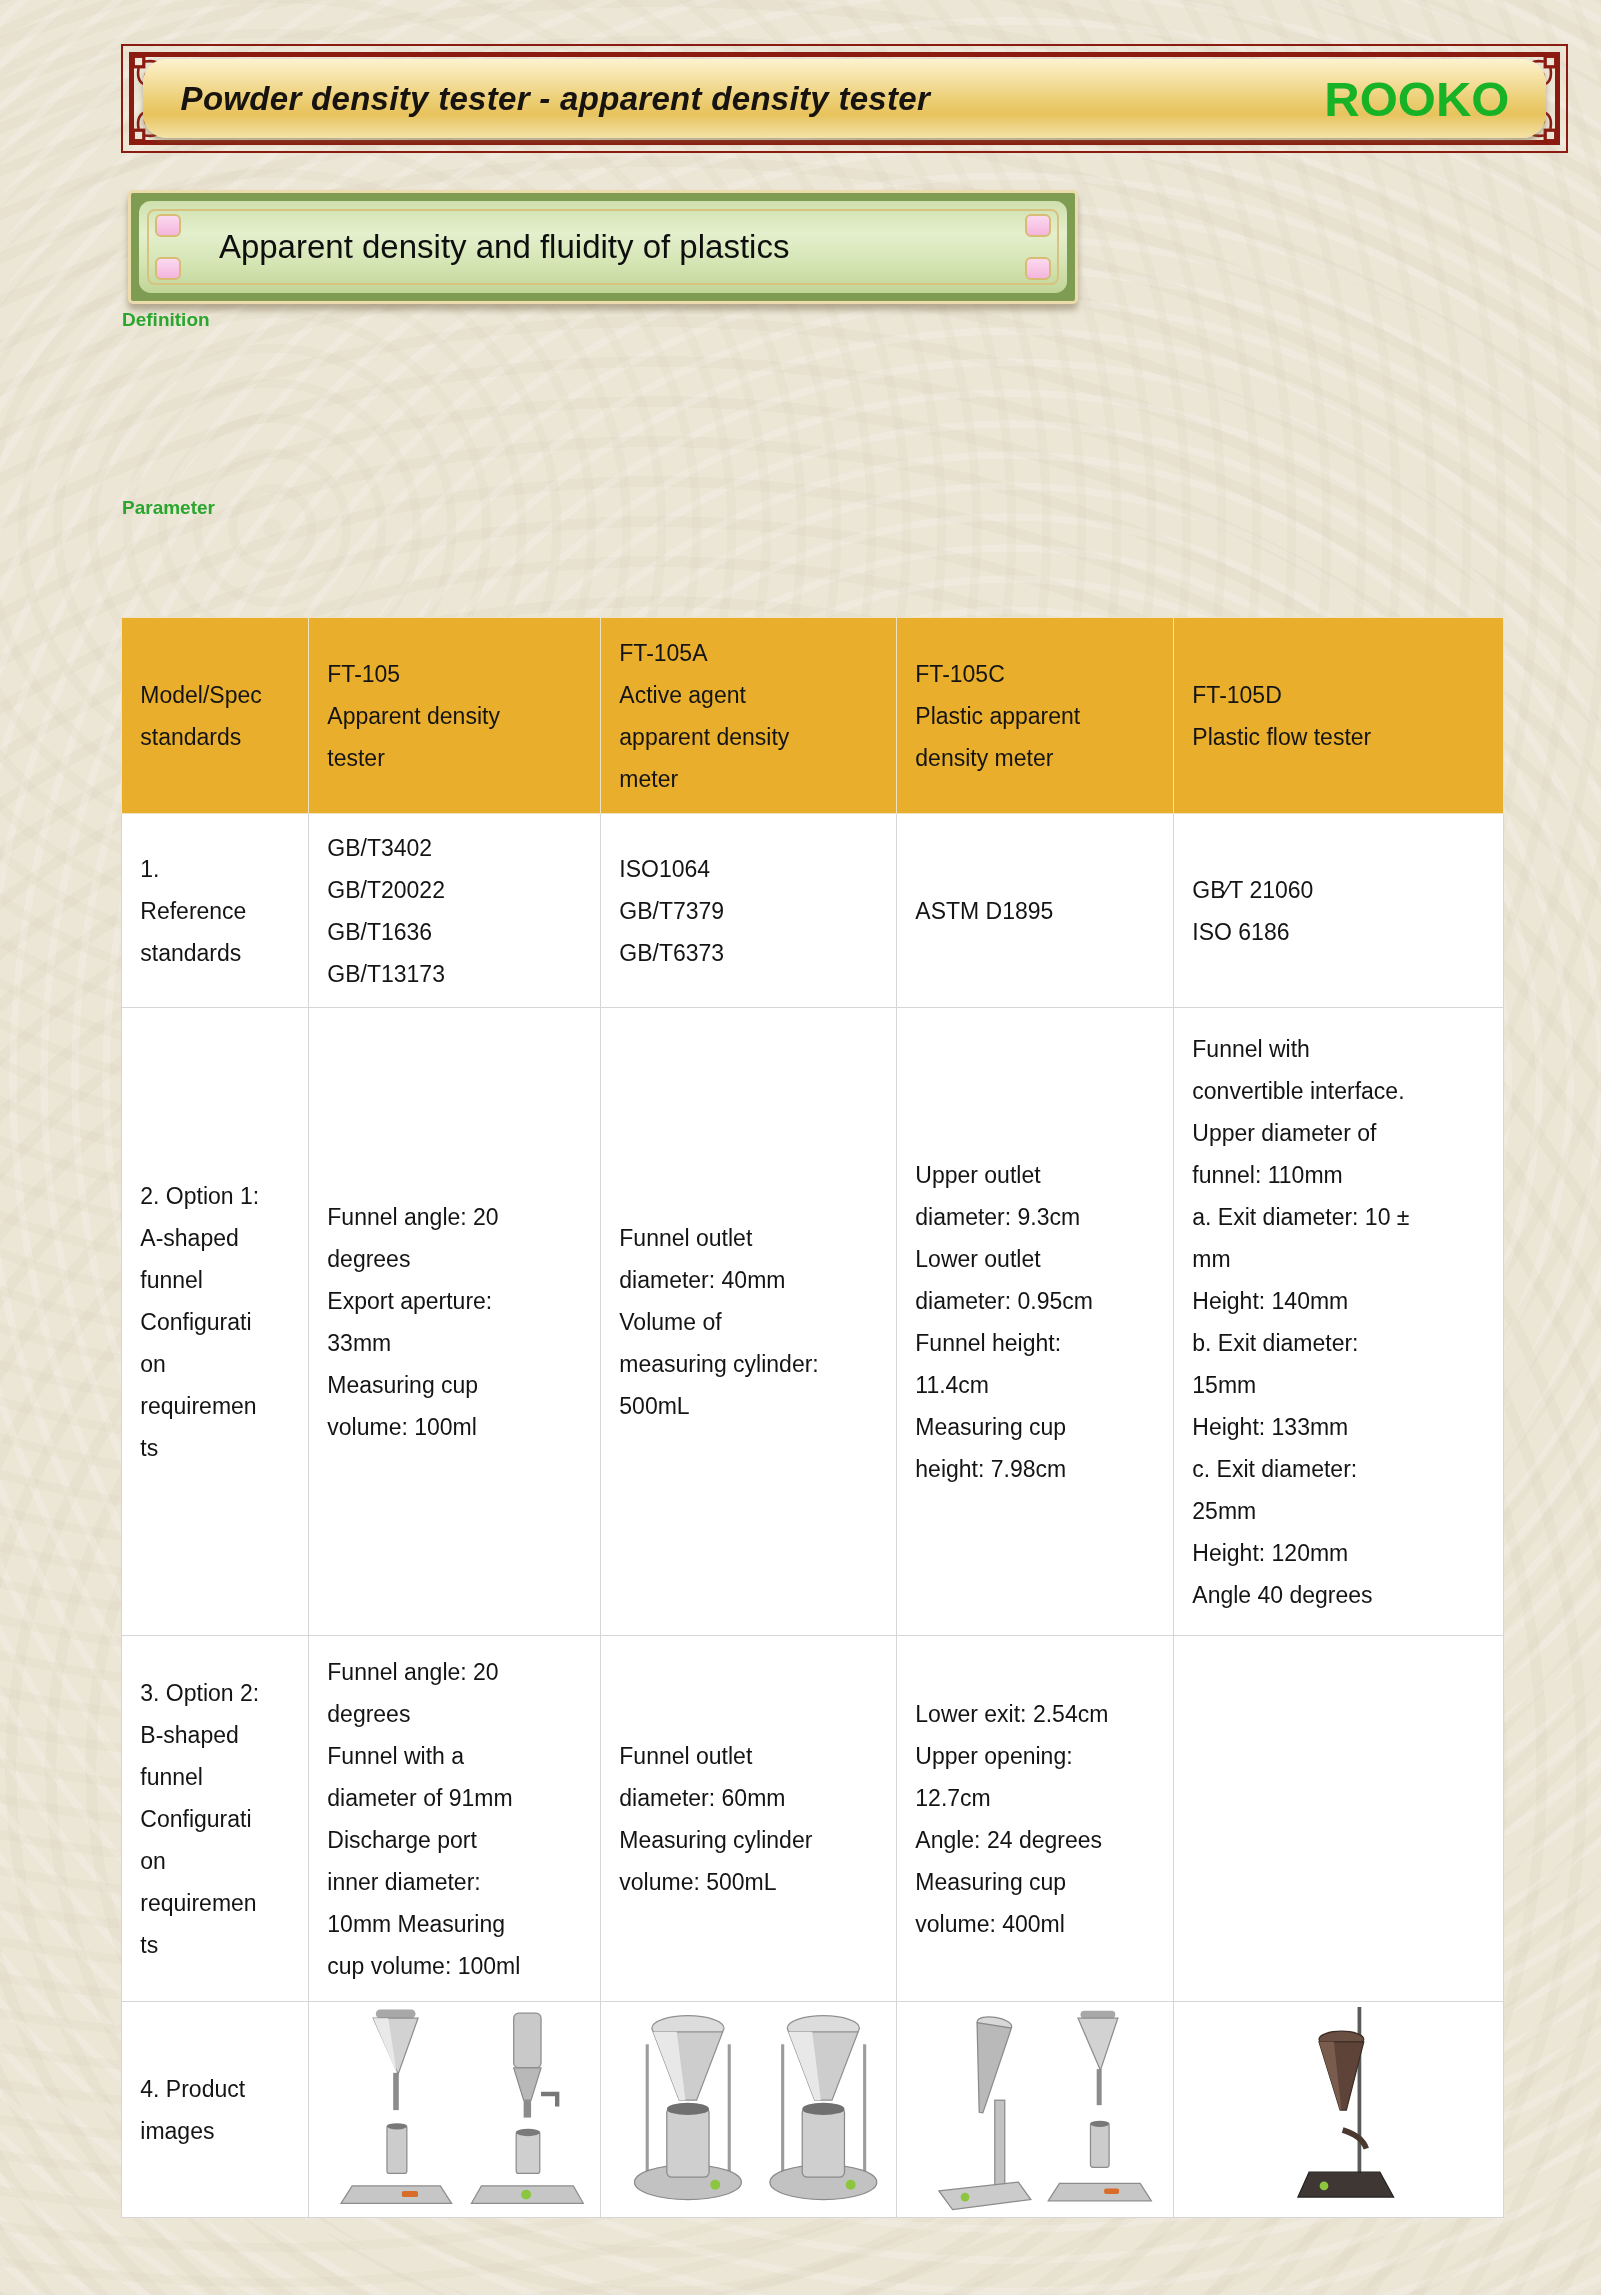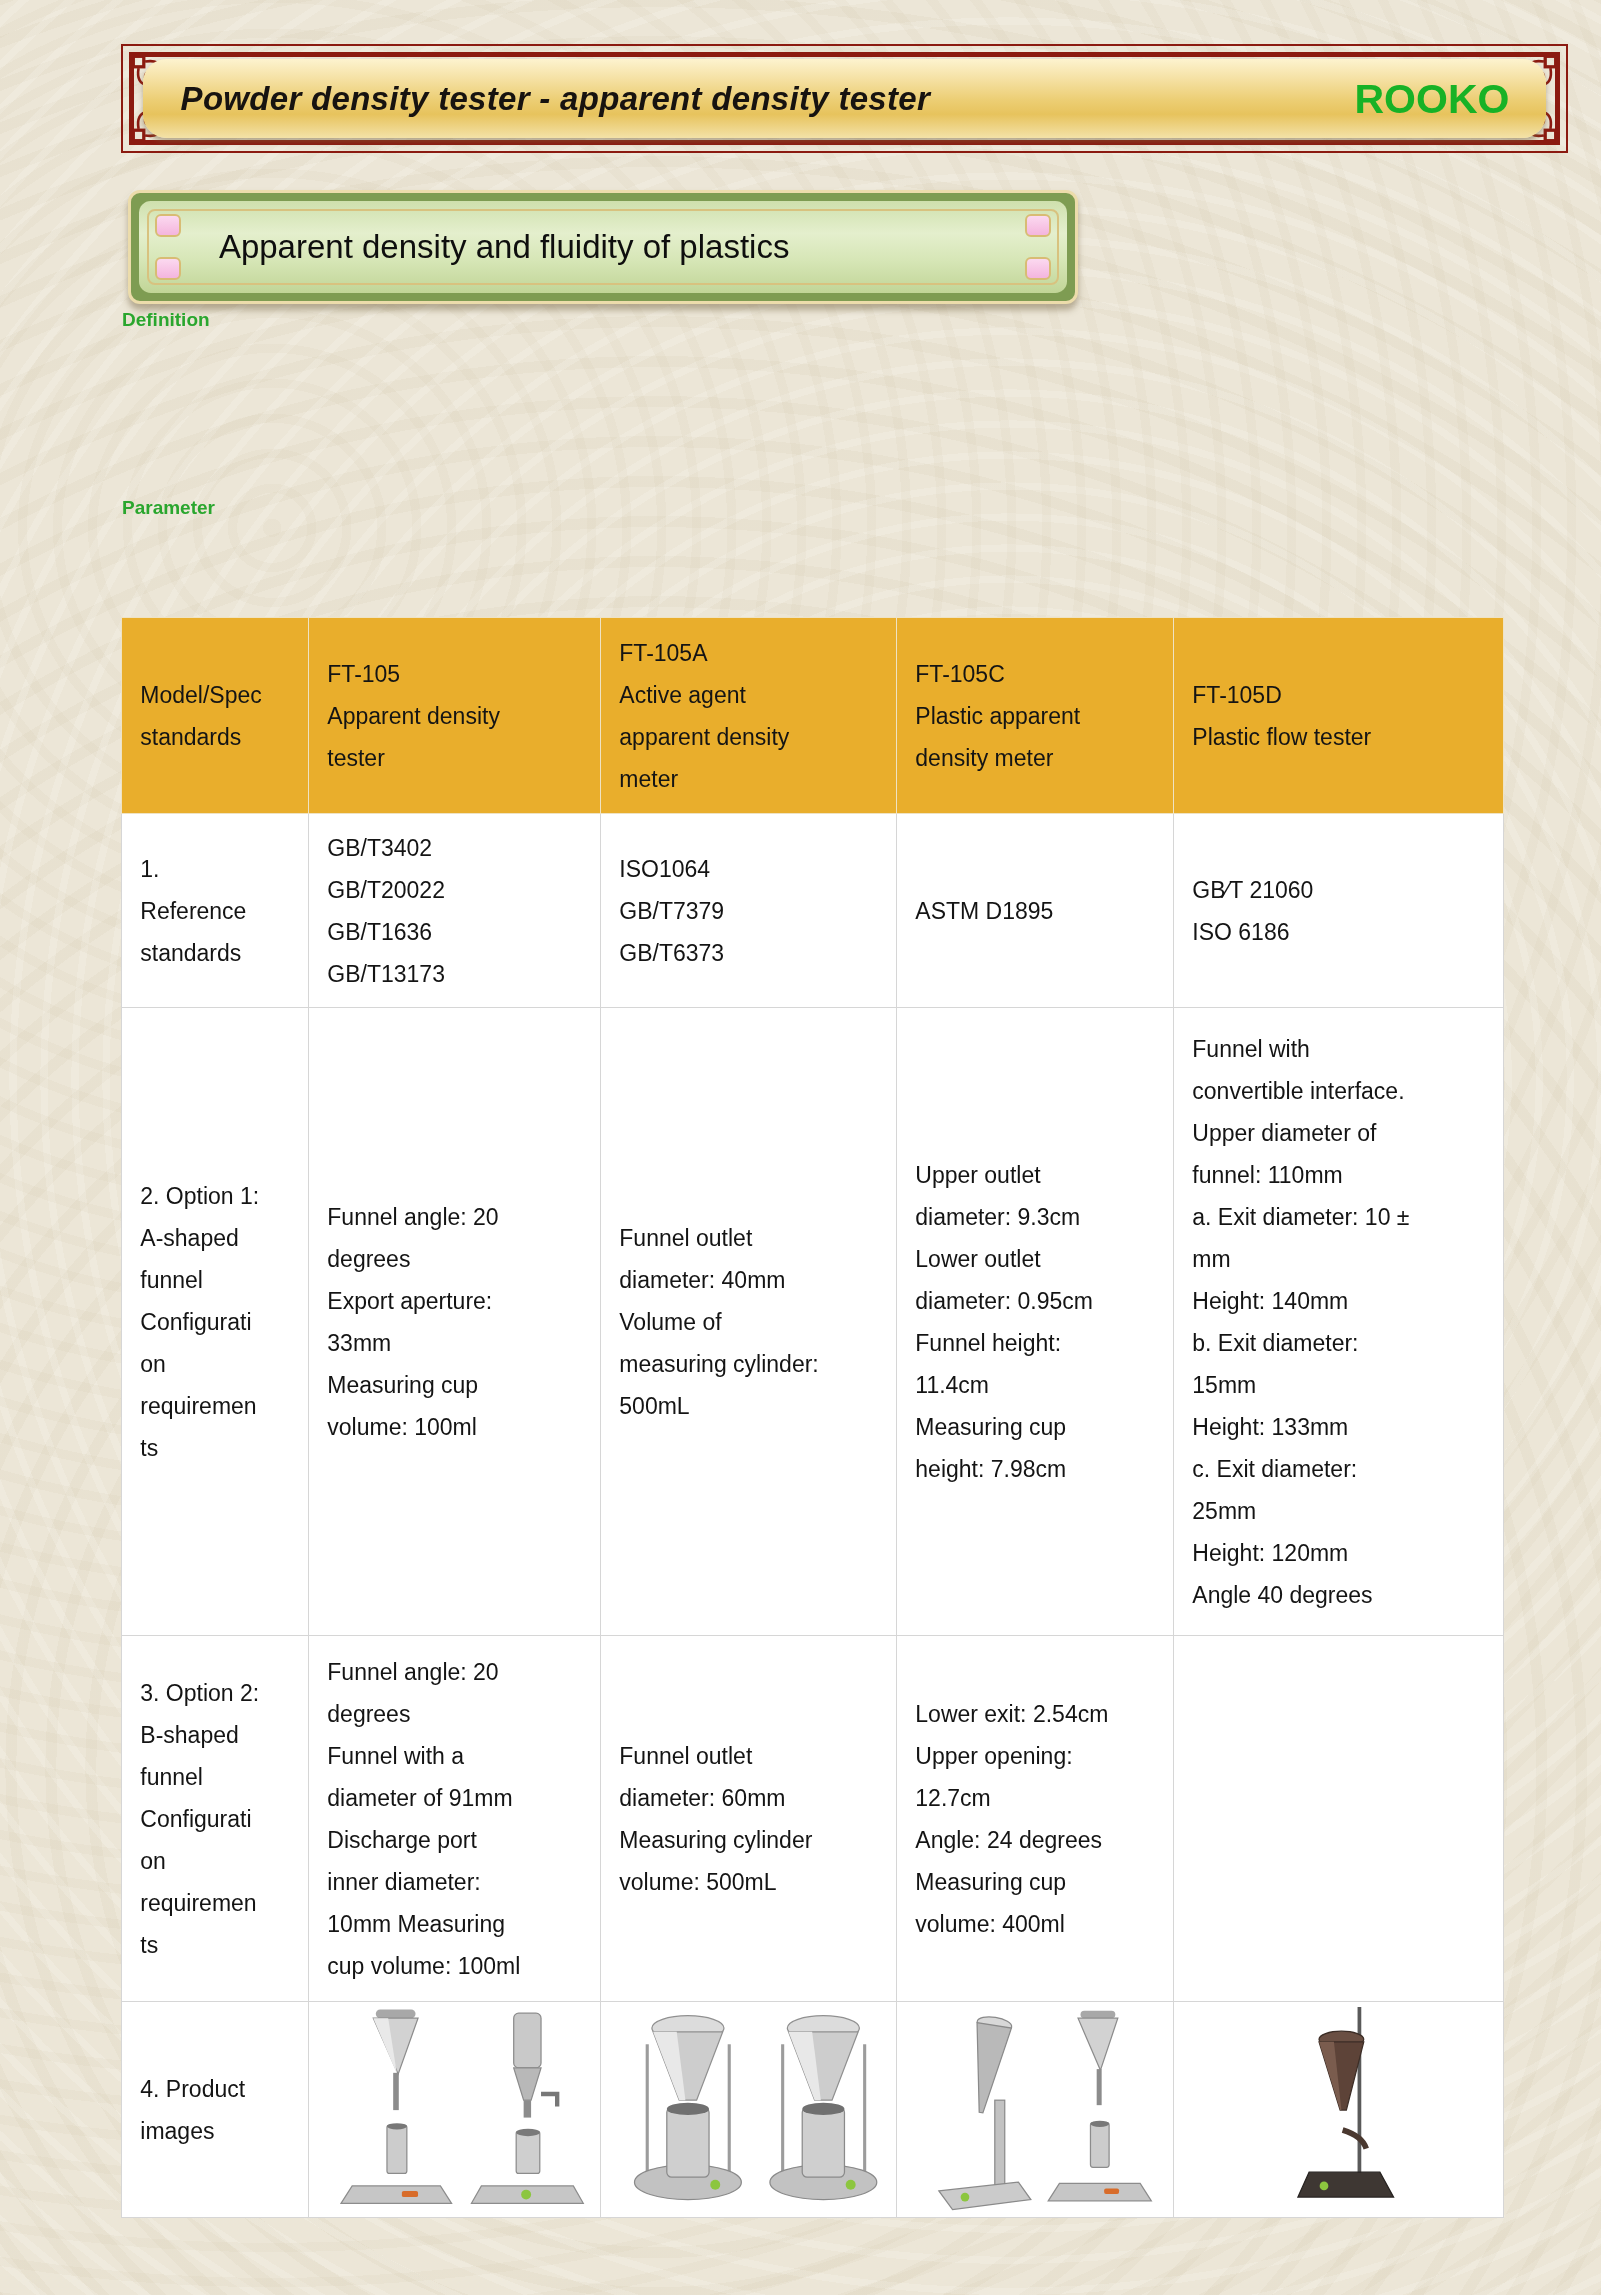--- a/index.html
+++ b/index.html
@@ -29,33 +29,33 @@
     background:linear-gradient(180deg,#fdf3cf 0%,#f5e1a4 25%,#ecce74 52%,#e7c35d 70%,#f3e2a8 100%);
     box-shadow:0 3.9px 5.2px rgba(120,100,60,.45);
     display:flex;align-items:center;
   }
   .title-text{
     font-size:33px;font-weight:bold;font-style:italic;color:#171310;
     padding-left:38px;letter-spacing:0.3px;white-space:nowrap;
   }
   .brand-logo{
     position:absolute;right:37px;top:50%;transform:translateY(-50%);
-    font-size:41px;font-weight:bold;color:#17b226;letter-spacing:0px;
+    font-size:49px;font-weight:bold;color:#17b226;letter-spacing:0px;
   }
   .orn{position:absolute;width:38px;height:38px;}
   .orn svg{display:block;width:38px;height:38px;}
   .orn.tl{left:9.2px;top:9.2px;}
   .orn.tr{right:9.2px;top:9.2px;transform:scaleX(-1);}
   .orn.bl{left:9.2px;bottom:9.2px;transform:scaleY(-1);}
   .orn.br{right:9.2px;bottom:9.2px;transform:scale(-1,-1);}
 
   
   .sub-banner{
     position:absolute;left:128px;top:190px;width:950px;height:114px;
-    border-radius:12px;background:#7e9c52;border:3.3px solid #ecdcab;
+    border-radius:5px;background:#7e9c52;border:3.3px solid #ecdcab;
     box-sizing:border-box;
     box-shadow:0 5.9px 6.5px rgba(125,110,75,.5);
   }
   .sub-inner{
     position:absolute;inset:7.9px;border-radius:11.8px;
     background:linear-gradient(180deg,#cfe0ad 0%,#e4efcd 35%,#d6e6b6 65%,#c1d597 100%);
   }
   .sub-goldline{position:absolute;inset:8.5px;border:2px solid #d8c27f;border-radius:7.9px;}
   .pin{
     position:absolute;width:26px;height:23.6px;border-radius:5.9px;

